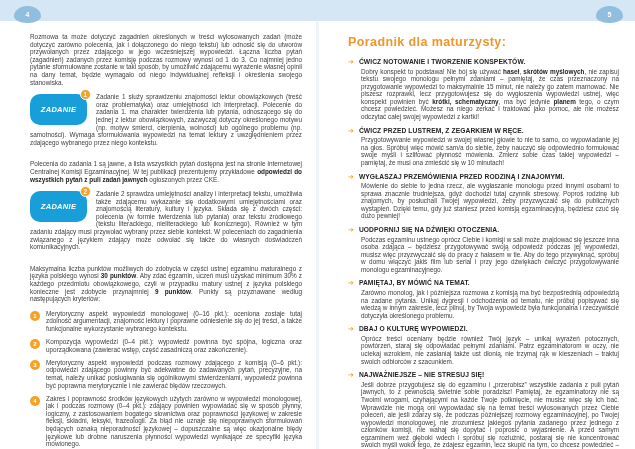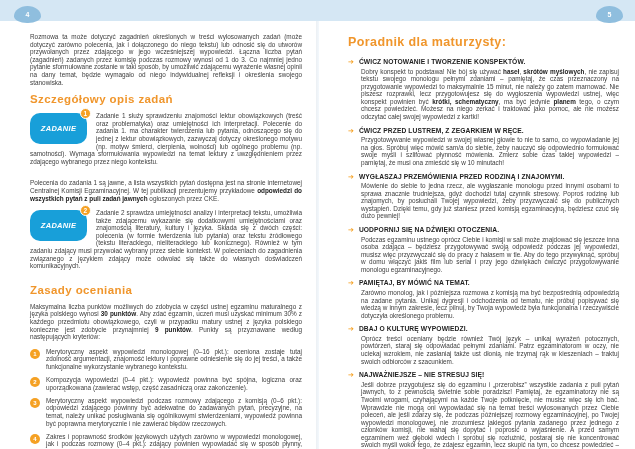--- a/index.html
+++ b/index.html
@@ -72,41 +72,39 @@
 <body>
 
 <div class="band"></div>
 <div class="page-tab tab-left">4</div>
 <div class="page-tab tab-right">5</div>
 <div class="seam"></div>
 
 <div class="page page-left">
   <p class="body-text">Rozmowa ta może dotyczyć zagadnień określonych w treści wylosowanych zadań (może dotyczyć zarówno polecenia, jak i dołączonego do niego tekstu) lub odnosić się do utworów przywołanych przez zdającego w jego wcześniejszej wypowiedzi. Łączna liczba pytań (zagadnień) zadanych przez komisję podczas rozmowy wynosi od 1 do 3. Co najmniej jedno pytanie sformułowane zostanie w taki sposób, by umożliwić zdającemu wyrażenie własnej opinii na dany temat, będzie wymagało od niego indywidualnej refleksji i określenia swojego stanowiska.</p>
 
-  <h1 class="h-orange">Szczegółowy opis zadań</h1>
 
   <div class="task">
     <span class="task-badge">
       <span>ZADANIE</span>
       <span class="task-num">1</span>
     </span>
     <span class="body-text" style="display:block;"><span>Zadanie 1 służy sprawdzeniu znajomości lektur obowiązkowych (treść oraz problematyka) oraz umiejętności ich interpretacji. Polecenie do zadania 1. ma charakter twierdzenia lub pytania, odnoszącego się do jednej z lektur obowiązkowych, zazwyczaj dotyczy określonego motywu (np. motyw śmierci, cierpienia, wolności) lub ogólnego problemu (np. samotności). Wymaga sformułowania wypowiedzi na temat lektury z uwzględnieniem przez zdającego wybranego przez niego kontekstu.</span></span>
   </div>
 
   <p class="body-text"><span>Polecenia do zadania 1 są jawne, a lista wszystkich pytań dostępna jest na stronie internetowej Centralnej Komisji Egzaminacyjnej. W tej publikacji prezentujemy przykładowe </span><span class="b">odpowiedzi do wszystkich pytań z puli zadań jawnych</span><span> ogłoszonych przez CKE.</span></p>
 
   <div class="task">
     <span class="task-badge">
       <span>ZADANIE</span>
       <span class="task-num">2</span>
     </span>
     <span class="body-text" style="display:block;"><span>Zadanie 2 sprawdza umiejętności analizy i interpretacji tekstu, umożliwia także zdającemu wykazanie się dodatkowymi umiejętnościami oraz znajomością literatury, kultury i języka. Składa się z dwóch części: polecenia (w formie twierdzenia lub pytania) oraz tekstu źródłowego (tekstu literackiego, nieliterackiego lub ikonicznego). Również w tym zadaniu zdający musi przywołać wybrany przez siebie kontekst. W poleceniach do zagadnienia związanego z językiem zdający może odwołać się także do własnych doświadczeń komunikacyjnych.</span></span>
   </div>
 
-  <h1 class="h-orange">Zasady oceniania</h1>
 
   <p class="body-text"><span>Maksymalna liczba punktów możliwych do zdobycia w części ustnej egzaminu maturalnego z języka polskiego wynosi </span><span class="b">30 punktów</span><span>. Aby zdać egzamin, uczeń musi uzyskać minimum 30% z każdego przedmiotu obowiązkowego, czyli w przypadku matury ustnej z języka polskiego konieczne jest zdobycie przynajmniej </span><span class="b">9 punktów</span><span>. Punkty są przyznawane według następujących kryteriów:</span></p>
 
   <div>
   <div class="crit">
     <span class="crit-num">1</span>
     <p class="body-text"><span>Merytoryczny aspekt wypowiedzi monologowej (0–16 pkt.): oceniona zostaje tutaj zdolność argumentacji, znajomość lektury i poprawne odniesienie się do jej treści, a także funkcjonalne wykorzystanie wybranego kontekstu.</span></p>
   </div>
 
   <div class="crit">

